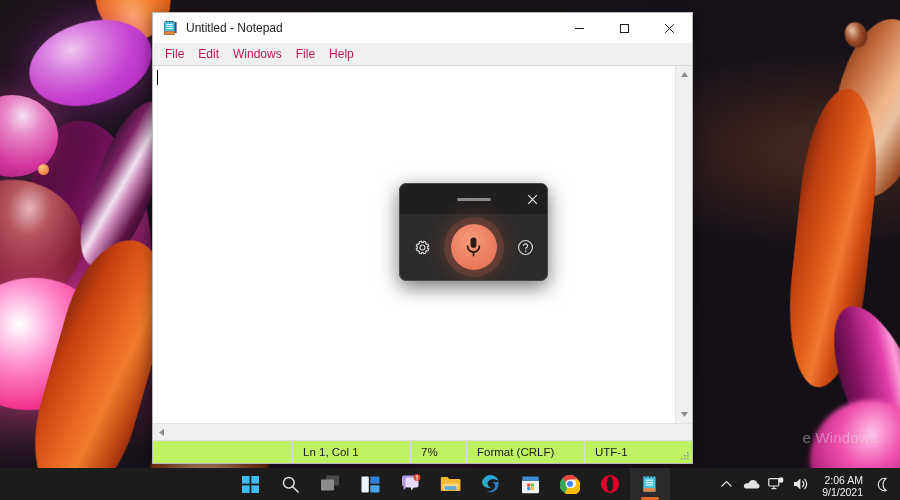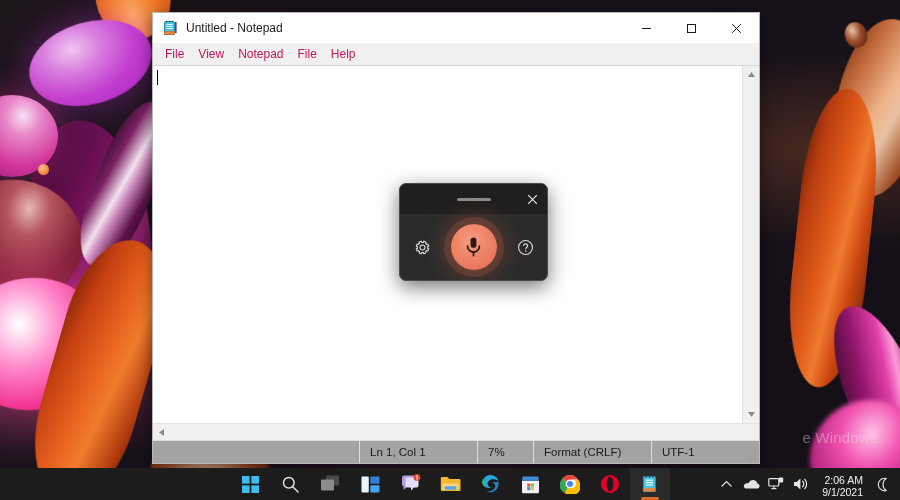--- a/index.html
+++ b/index.html
@@ -128,21 +128,21 @@
   #activation-watermark {
     position: absolute; right: 18px; bottom: 54px;
     color: rgba(230,226,232,.42);
     font-size: 15px; letter-spacing: .2px;
     text-align: right; line-height: 17px;
     z-index: 1;
   }
 
   
   #notepad-window {
-    position: absolute; left: 152px; top: 12px; width: 608px; height: 452px;
+    position: absolute; left: 152px; top: 12px; width: 541px; height: 452px;
     background: #f0f0f0;
     border: 1px solid #b8b8b8;
     box-shadow: 0 2px 14px rgba(0,0,0,.45);
     z-index: 5;
     display: flex; flex-direction: column;
   }
   #titlebar {
     height: 30px; background: #ffffff;
     display: flex; align-items: center;
     flex: 0 0 30px;
@@ -197,21 +197,21 @@
   }
   
   #hscroll-row {
     height: 17px; background: #f0f0f0; border-top: 1px solid #e2e2e2;
     display: flex; flex: 0 0 17px;
   }
   #hscroll { flex: 1 1 auto; display: flex; }
   #hscroll-corner { width: 17px; background: #f0f0f0; flex: 0 0 17px; }
 
   #statusbar {
-    height: 23px; background: #a3a3a3; border-top: 1px solid #dcdcdc;
+    height: 23px; background: #bef264; border-top: 1px solid #dcdcdc;
     display: flex; align-items: stretch; flex: 0 0 23px;
     font-size: 11.5px; color: #1a1a1a;
   }
   #status-spacer { flex: 1 1 auto; }
   .status-cell {
     display: flex; align-items: center;
     border-left: 1px solid #dcdcdc; padding: 0 10px;
     white-space: nowrap;
   }
   #status-pos { min-width: 118px; }
@@ -361,22 +361,22 @@
       <div class="wbtn" id="btn-close">
         <svg width="11" height="11" viewBox="0 0 11 11">
             <line x1="1.2" y1="1.2" x2="9.8" y2="9.8" stroke="#1a1a1a" stroke-width="1"></line>
             <line x1="9.8" y1="1.2" x2="1.2" y2="9.8" stroke="#1a1a1a" stroke-width="1"></line>
           </svg>
       </div>
     </div>
 
     <div id="menubar">
       <div class="menu-item">File</div>
-      <div class="menu-item">View</div>
-      <div class="menu-item">Notepad</div>
+      <div class="menu-item">Edit</div>
+      <div class="menu-item">Windows</div>
       <div class="menu-item">File</div>
       <div class="menu-item">Help</div>
     </div>
 
     <div id="edit-area">
       <div id="text-canvas">
         <div id="caret"></div>
         <span style="position:absolute;left:4px;top:4px;font-size:12px;color:#000;white-space:pre"></span>
       </div>
       <div id="vscroll">

